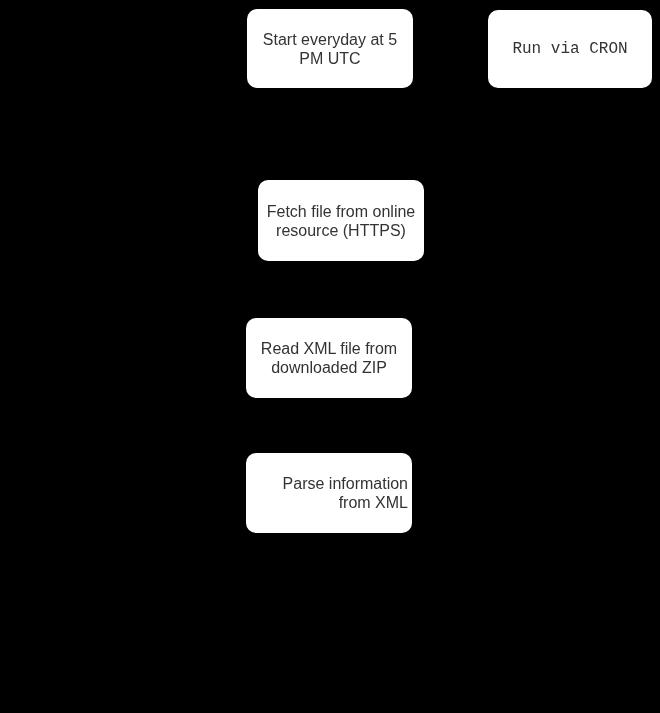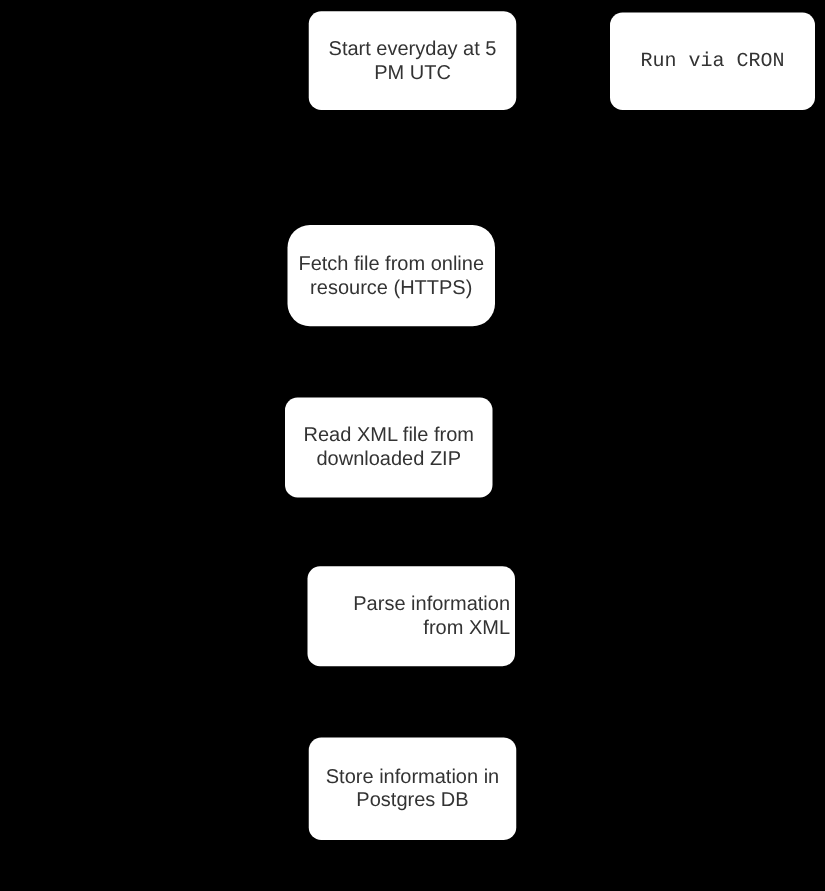--- a/index.html
+++ b/index.html
@@ -28,22 +28,22 @@
   }
   .flow-node .node-label {
     color: #333333;
     font-size: 16px;
     line-height: 19px;
     display: block;
   }
   
   #node-start { left: 247px; top: 9px;   width: 166px; height: 79px; }
   #node-cron  { left: 488px; top: 10px;  width: 164px; height: 78px; font-family: Liberation Mono, monospace; }
-  #node-fetch { left: 230px; top: 180px; width: 166px; height: 81px; border-radius: 18px; }
-  #node-read  { left: 228px; top: 318px; width: 166px; height: 80px; }
+  #node-fetch { left: 258px; top: 180px; width: 166px; height: 81px; }
+  #node-read  { left: 246px; top: 318px; width: 166px; height: 80px; }
   #node-parse { left: 246px; top: 453px; width: 166px; height: 80px; text-align: right; }
   #node-store { left: 247px; top: 590px; width: 166px; height: 82px; }
 </style>
 </head>
 <body>
 
 <div class="canvas">
 
   <div class="flow-node" id="node-start">
     <span class="node-label">Start everyday at 5 PM UTC</span>
@@ -58,17 +58,14 @@
   </div>
 
   <div class="flow-node" id="node-read">
     <span class="node-label">Read XML file from downloaded ZIP</span>
   </div>
 
   <div class="flow-node" id="node-parse">
     <span class="node-label">Parse information from XML</span>
   </div>
 
-  <div class="flow-node" id="node-store">
-    <span class="node-label">Store information in Postgres DB</span>
-  </div>
 
 </div>
 
 </body></html>

